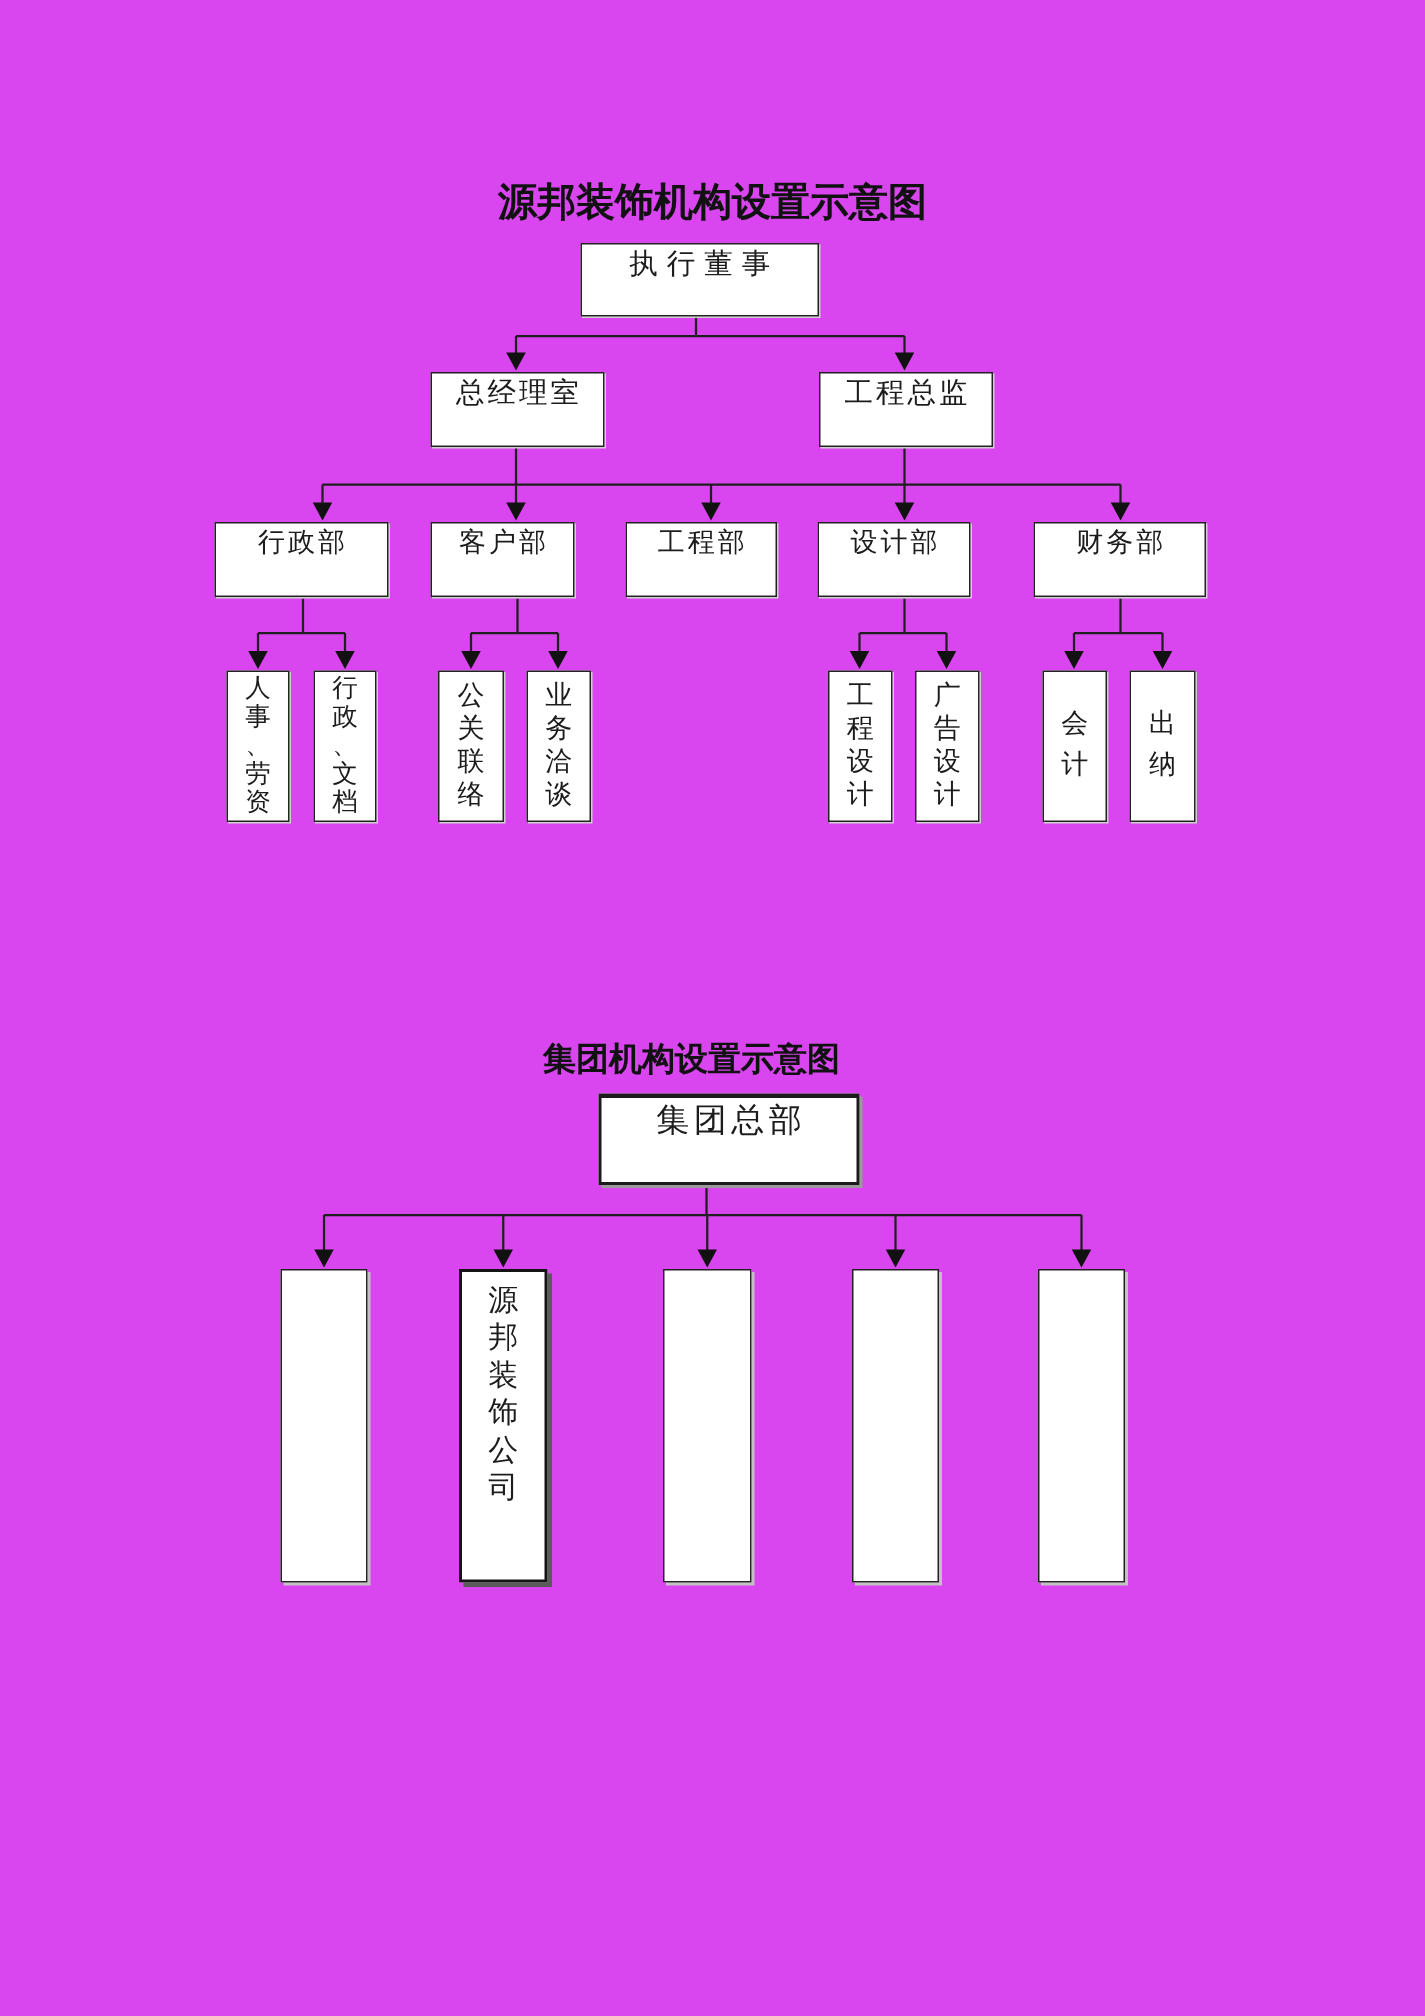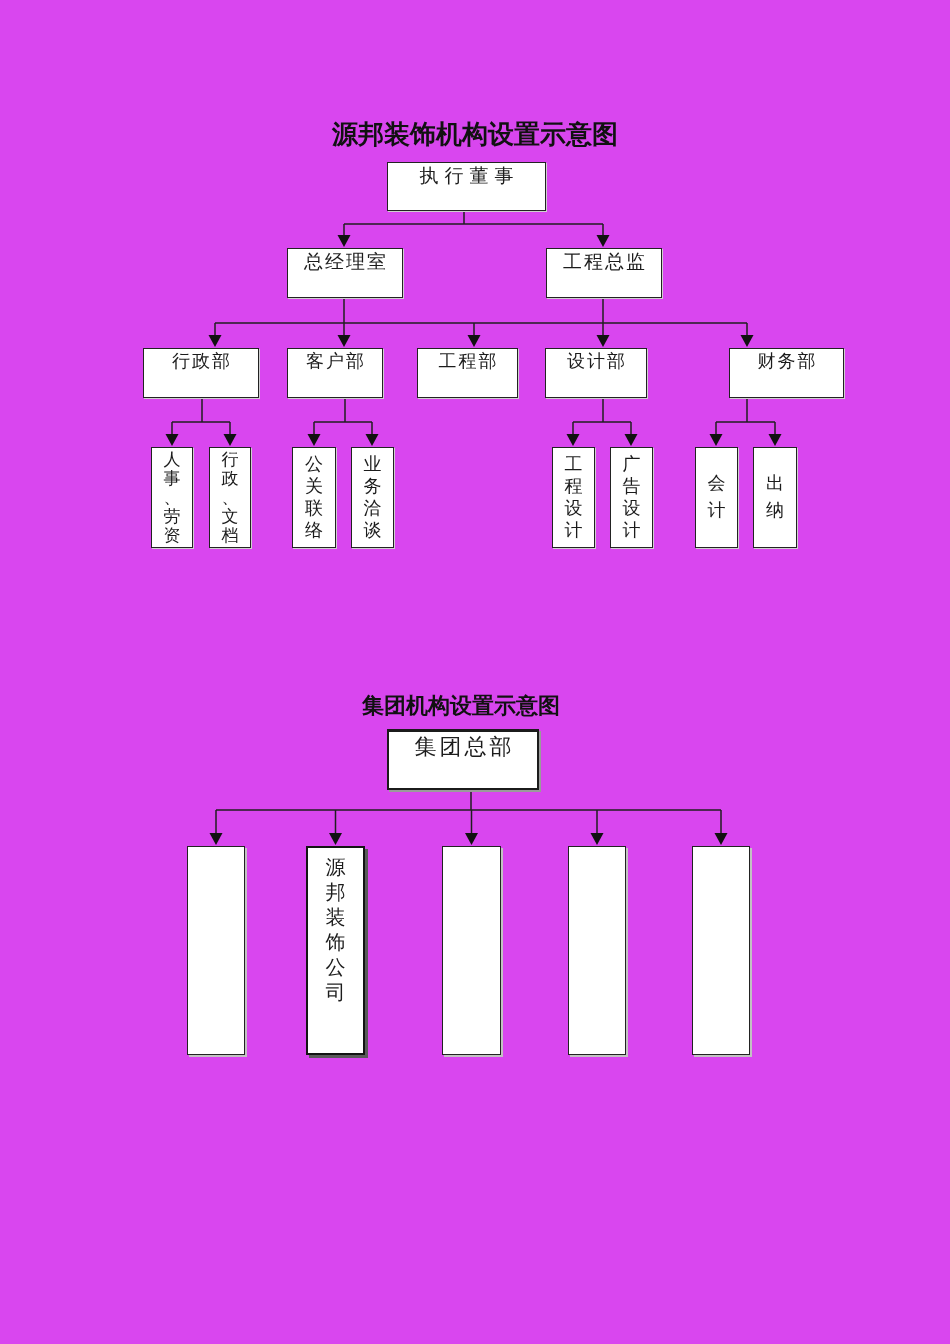--- a/index.html
+++ b/index.html
@@ -154,21 +154,21 @@
   </div>
   <div class="box" style="left:287px;top:348px;width:96px;height:50px">
     <span class="lbl f18 ls2">客户部</span>
   </div>
   <div class="box" style="left:417px;top:348px;width:101px;height:50px">
     <span class="lbl f18 ls2">工程部</span>
   </div>
   <div class="box" style="left:545px;top:348px;width:102px;height:50px">
     <span class="lbl f18 ls2">设计部</span>
   </div>
-  <div class="box" style="left:729px;top:348px;width:115px;height:50px">
+  <div class="box" style="left:689px;top:348px;width:115px;height:50px">
     <span class="lbl f18 ls2">财务部</span>
   </div>
 
   <div class="box vbox" style="left:151px;top:447px;width:42px;height:101px">
     <span class="vtext">人
 事
 、
 劳
 资</span>
   </div>
@@ -207,21 +207,21 @@
     <span class="vtext spread">会
 计</span>
   </div>
   <div class="box vbox" style="left:753px;top:447px;width:44px;height:101px">
     <span class="vtext spread">出
 纳</span>
   </div>
 
   <div class="chart-title t2">集团机构设置示意图</div>
 
-  <div class="box g-root" style="left:387px;top:729px;width:152px;height:61px">
+  <div class="box g-root" style="left:399px;top:729px;width:174px;height:61px">
     <span class="lbl f22 ls3">集团总部</span>
   </div>
 
   <div class="box vbox g-sub" style="left:187px;top:846px;width:58px;height:209px">
     <span class="vtext"></span>
   </div>
   <div class="box vbox g-sub-main" style="left:306px;top:846px;width:59px;height:209px">
     <span class="vtext">源
 邦
 装

